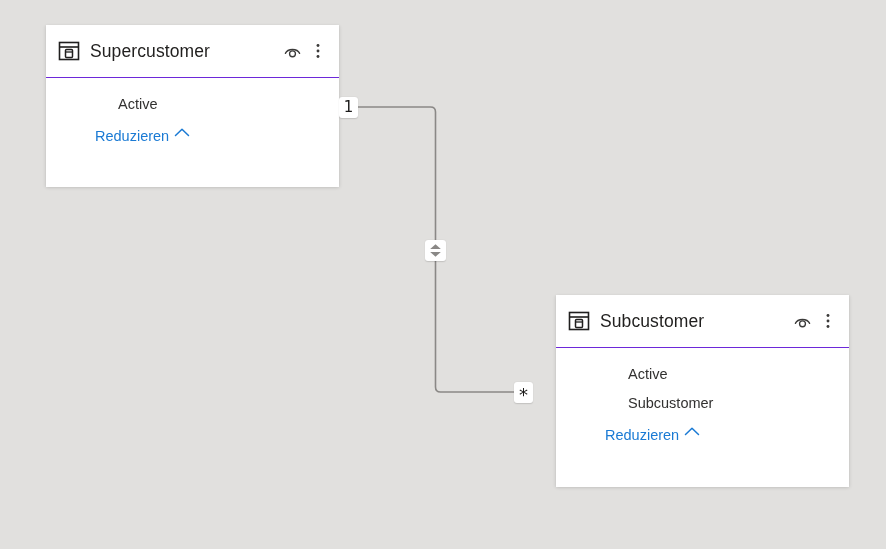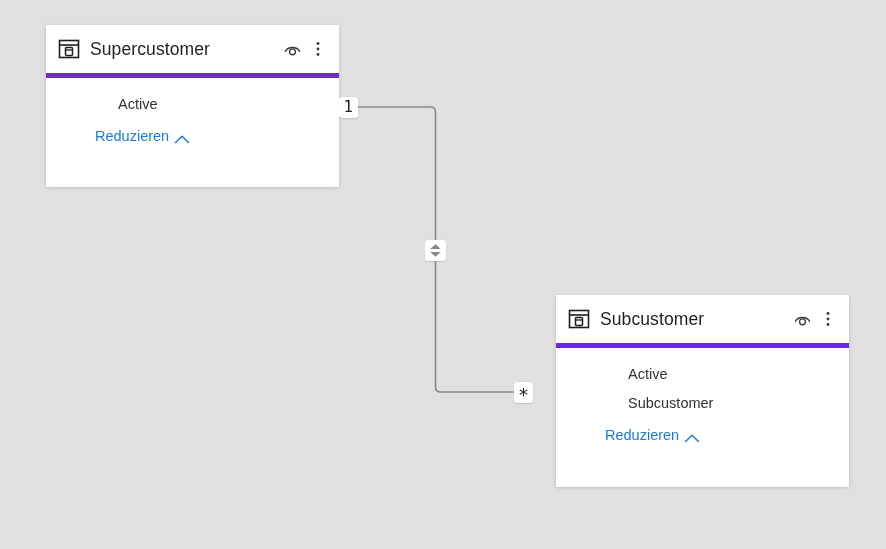--- a/index.html
+++ b/index.html
@@ -41,21 +41,21 @@
     flex-direction: column;
     box-sizing: border-box;
   }
 
   .card-header {
     height: 53px;
     min-height: 53px;
     display: flex;
     align-items: center;
     padding: 0 9px 0 12px;
-    border-bottom: 5px solid #6d28d9;
+    border-bottom: 1px solid #6d28d9;
     box-sizing: border-box;
   }
 
   .table-icon {
     width: 22px;
     height: 22px;
     margin-right: 10px;
     flex: 0 0 auto;
     display: block;
   }
@@ -106,21 +106,21 @@
     color: #323130;
     padding: 4px 12px 4px 44px;
     line-height: 21px;
     white-space: nowrap;
     cursor: default;
   }
 
   .collapse-row {
     padding: 8px 12px 12px 21px;
     display: flex;
-    align-items: flex-end;
+    align-items: flex-start;
     cursor: pointer;
   }
 
   .collapse-label {
     font-size: 14.5px;
     color: #1a7ad4;
     line-height: 18px;
   }
 
   .chevron-up-icon {

